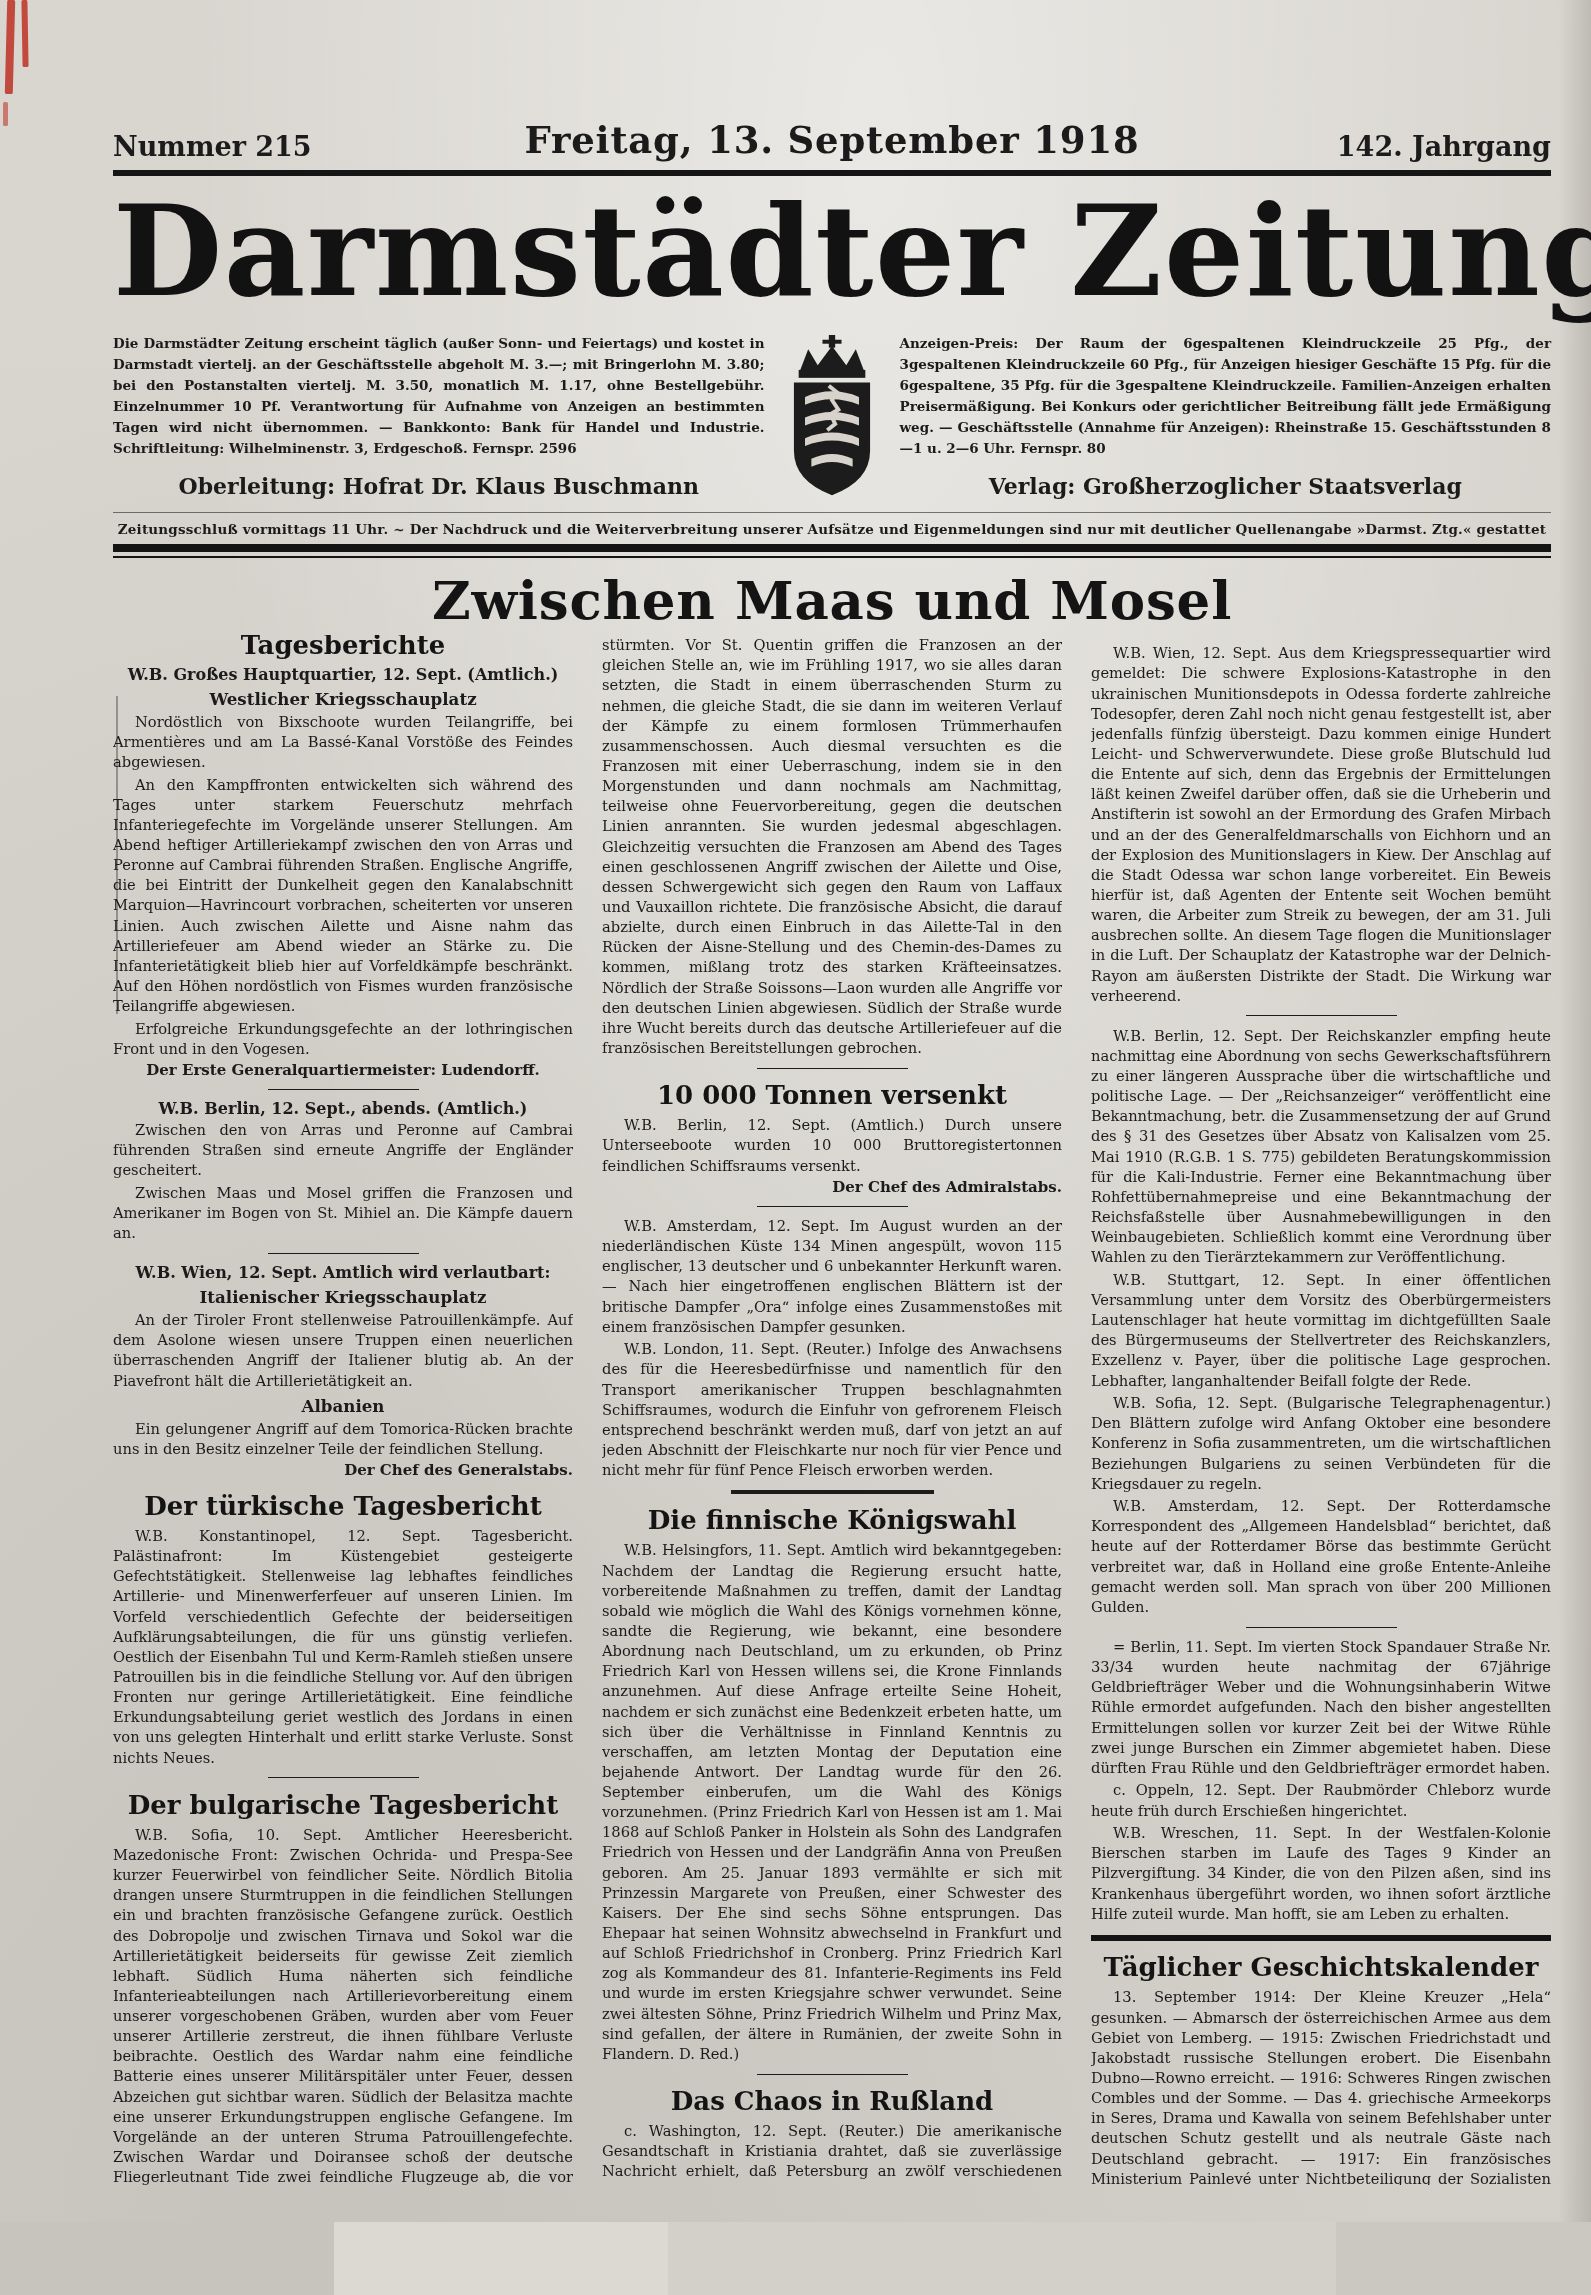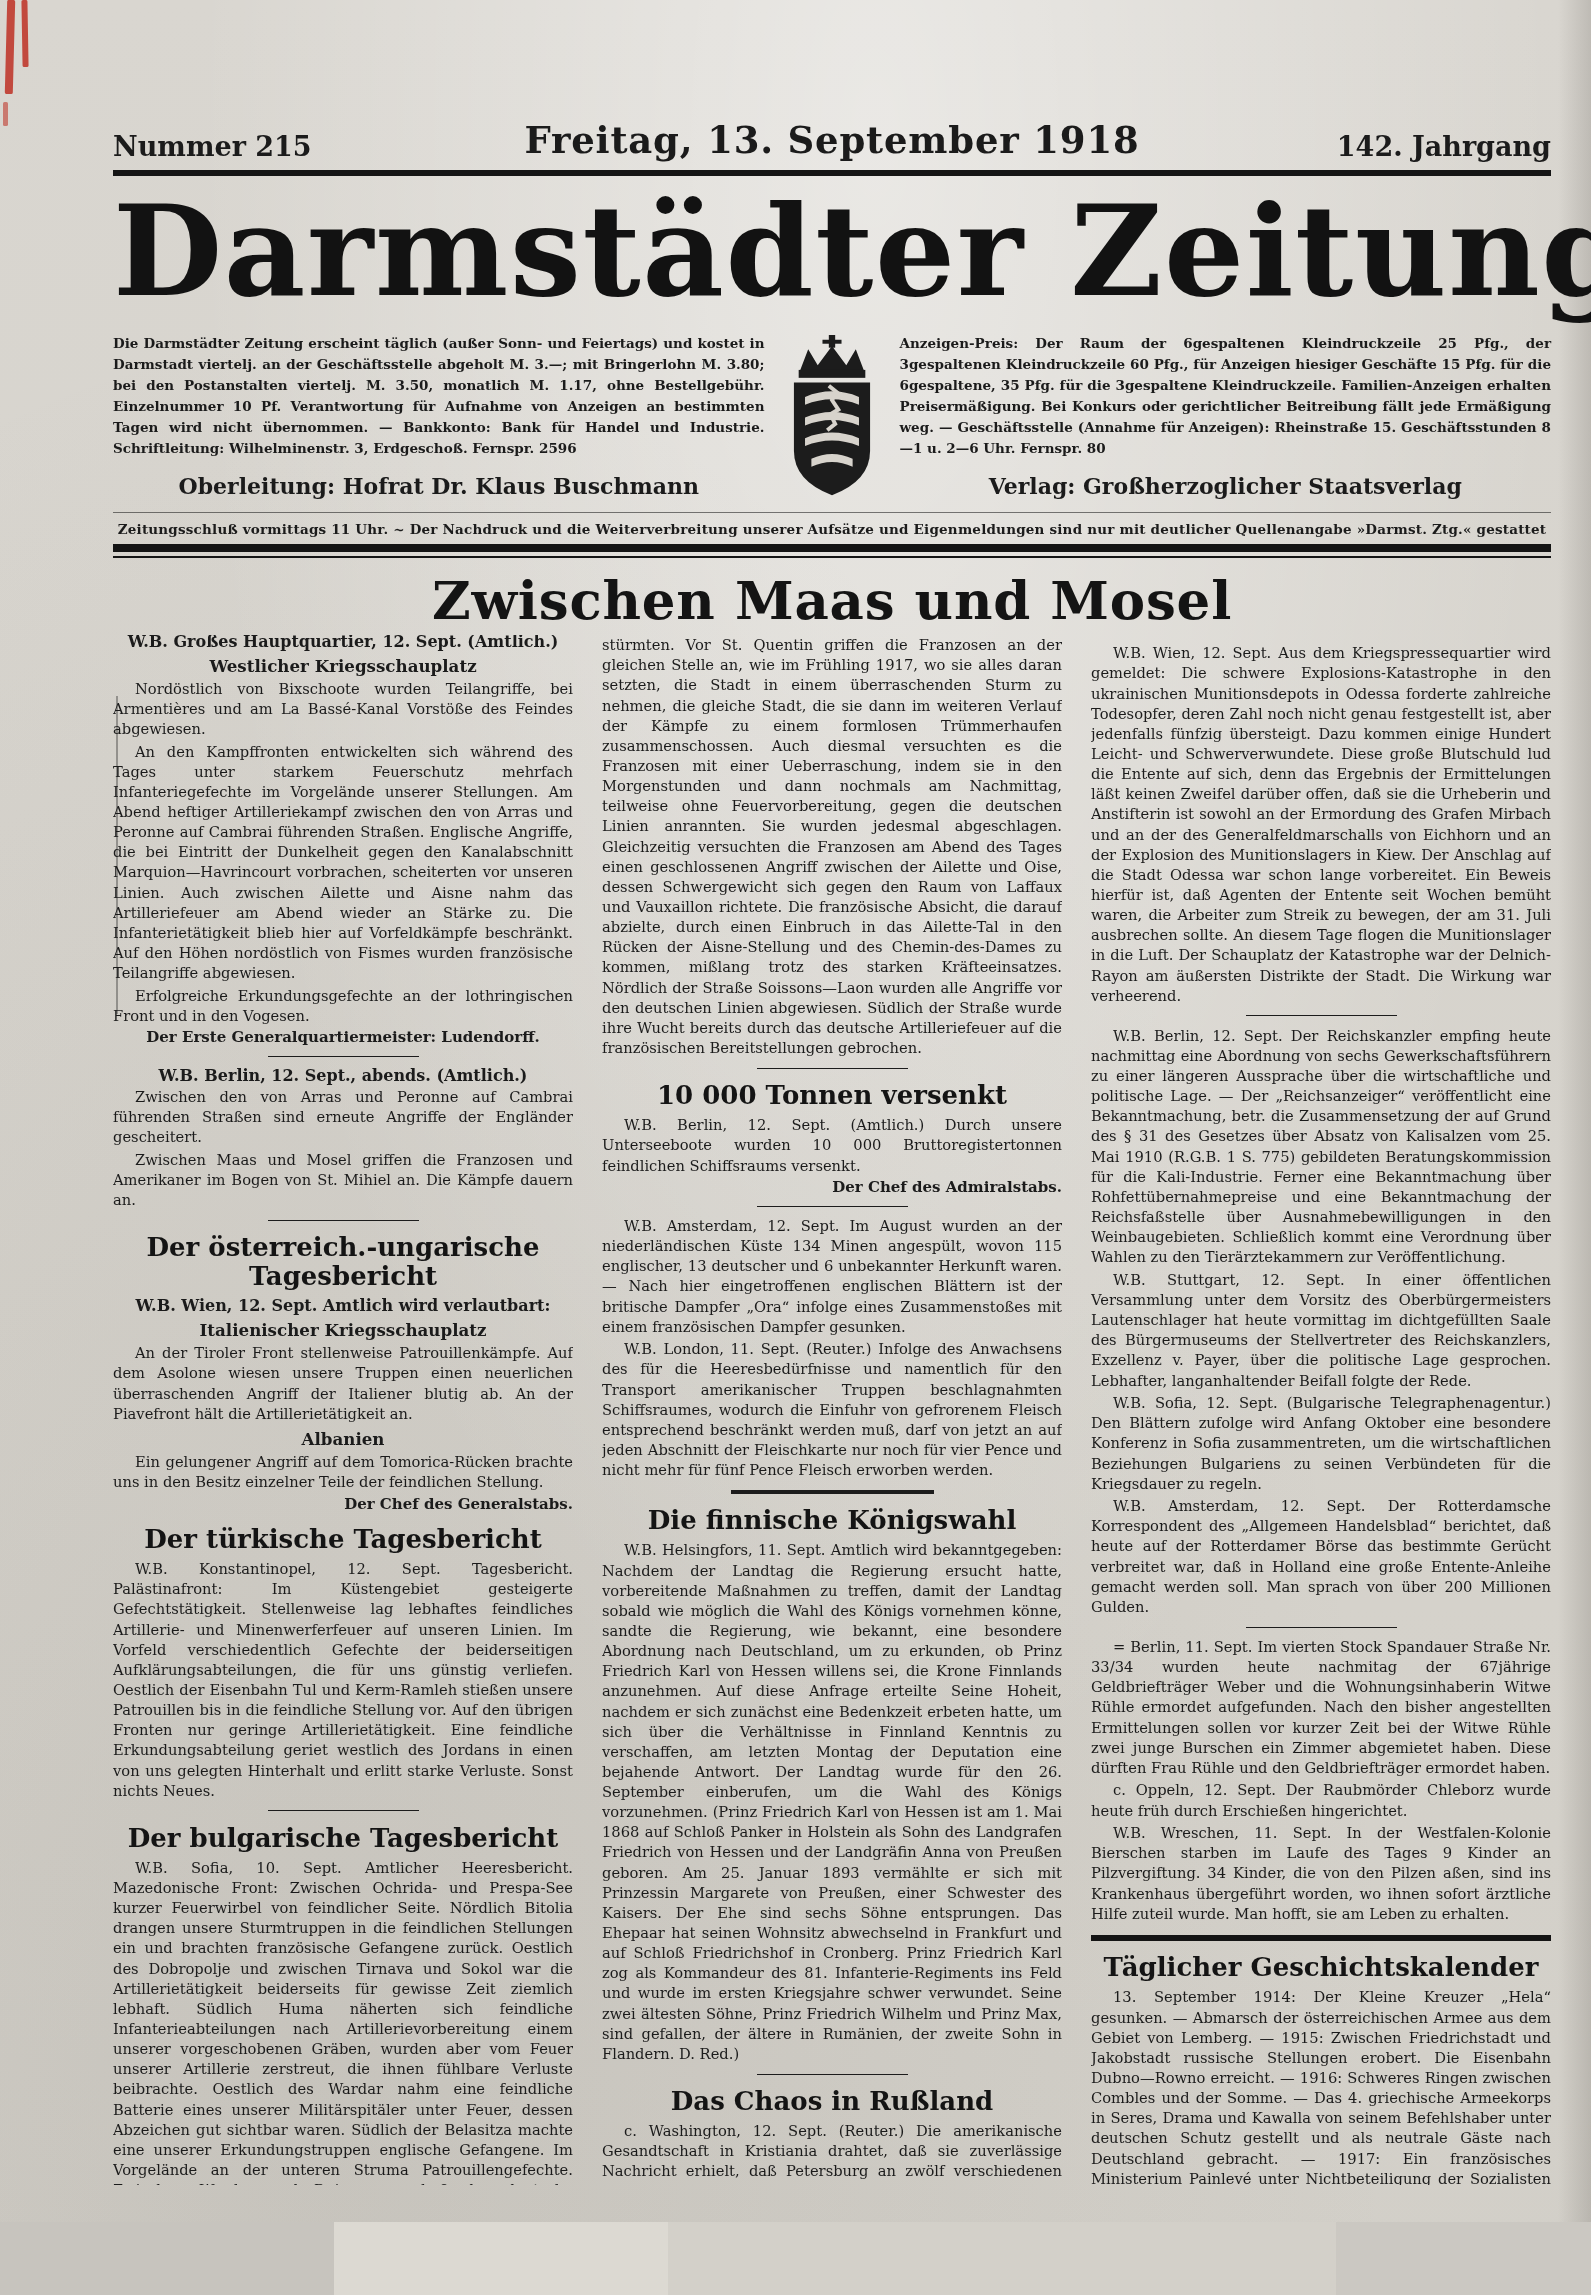--- a/index.html
+++ b/index.html
@@ -121,21 +121,20 @@
         <p class="subhead">Westlicher Kriegsschauplatz</p>
         <p class="body-p">Nordöstlich von Bixschoote wurden Teilangriffe, bei Armentières und am La Bassé-Kanal Vorstöße des Feindes abgewiesen.</p>
         <p class="body-p">An den Kampffronten entwickelten sich während des Tages unter starkem Feuerschutz mehrfach Infanteriegefechte im Vorgelände unserer Stellungen. Am Abend heftiger Artilleriekampf zwischen den von Arras und Peronne auf Cambrai führenden Straßen. Englische Angriffe, die bei Eintritt der Dunkelheit gegen den Kanalabschnitt Marquion—Havrincourt vorbrachen, scheiterten vor unseren Linien. Auch zwischen Ailette und Aisne nahm das Artilleriefeuer am Abend wieder an Stärke zu. Die Infanterietätigkeit blieb hier auf Vorfeldkämpfe beschränkt. Auf den Höhen nordöstlich von Fismes wurden französische Teilangriffe abgewiesen.</p>
         <p class="body-p">Erfolgreiche Erkundungsgefechte an der lothringischen Front und in den Vogesen.</p>
         <p class="sig center">Der Erste Generalquartiermeister: Ludendorff.</p>
         <div class="sep"></div>
         <p class="dateline">W.B. Berlin, 12. Sept., abends. (Amtlich.)</p>
         <p class="body-p">Zwischen den von Arras und Peronne auf Cambrai führenden Straßen sind erneute Angriffe der Engländer gescheitert.</p>
         <p class="body-p">Zwischen Maas und Mosel griffen die Franzosen und Amerikaner im Bogen von St. Mihiel an. Die Kämpfe dauern an.</p>
         <div class="sep"></div>
-        <h3 class="art-head">Der österreich.-ungarische Tagesbericht</h3>
         <p class="dateline">W.B. Wien, 12. Sept. Amtlich wird verlautbart:</p>
         <p class="subhead">Italienischer Kriegsschauplatz</p>
         <p class="body-p">An der Tiroler Front stellenweise Patrouillenkämpfe. Auf dem Asolone wiesen unsere Truppen einen neuerlichen überraschenden Angriff der Italiener blutig ab. An der Piavefront hält die Artillerietätigkeit an.</p>
         <p class="subhead">Albanien</p>
         <p class="body-p">Ein gelungener Angriff auf dem Tomorica-Rücken brachte uns in den Besitz einzelner Teile der feindlichen Stellung.</p>
         <p class="sig">Der Chef des Generalstabs.</p>
         <h3 class="art-head">Der türkische Tagesbericht</h3>
         <p class="body-p">W.B. Konstantinopel, 12. Sept. Tagesbericht. Palästinafront: Im Küstengebiet gesteigerte Gefechtstätigkeit. Stellenweise lag lebhaftes feindliches Artillerie- und Minenwerferfeuer auf unseren Linien. Im Vorfeld verschiedentlich Gefechte der beiderseitigen Aufklärungsabteilungen, die für uns günstig verliefen. Oestlich der Eisenbahn Tul und Kerm-Ramleh stießen unsere Patrouillen bis in die feindliche Stellung vor. Auf den übrigen Fronten nur geringe Artillerietätigkeit. Eine feindliche Erkundungsabteilung geriet westlich des Jordans in einen von uns gelegten Hinterhalt und erlitt starke Verluste. Sonst nichts Neues.</p>
         <div class="sep"></div>
         <h3 class="art-head">Der bulgarische Tagesbericht</h3>

